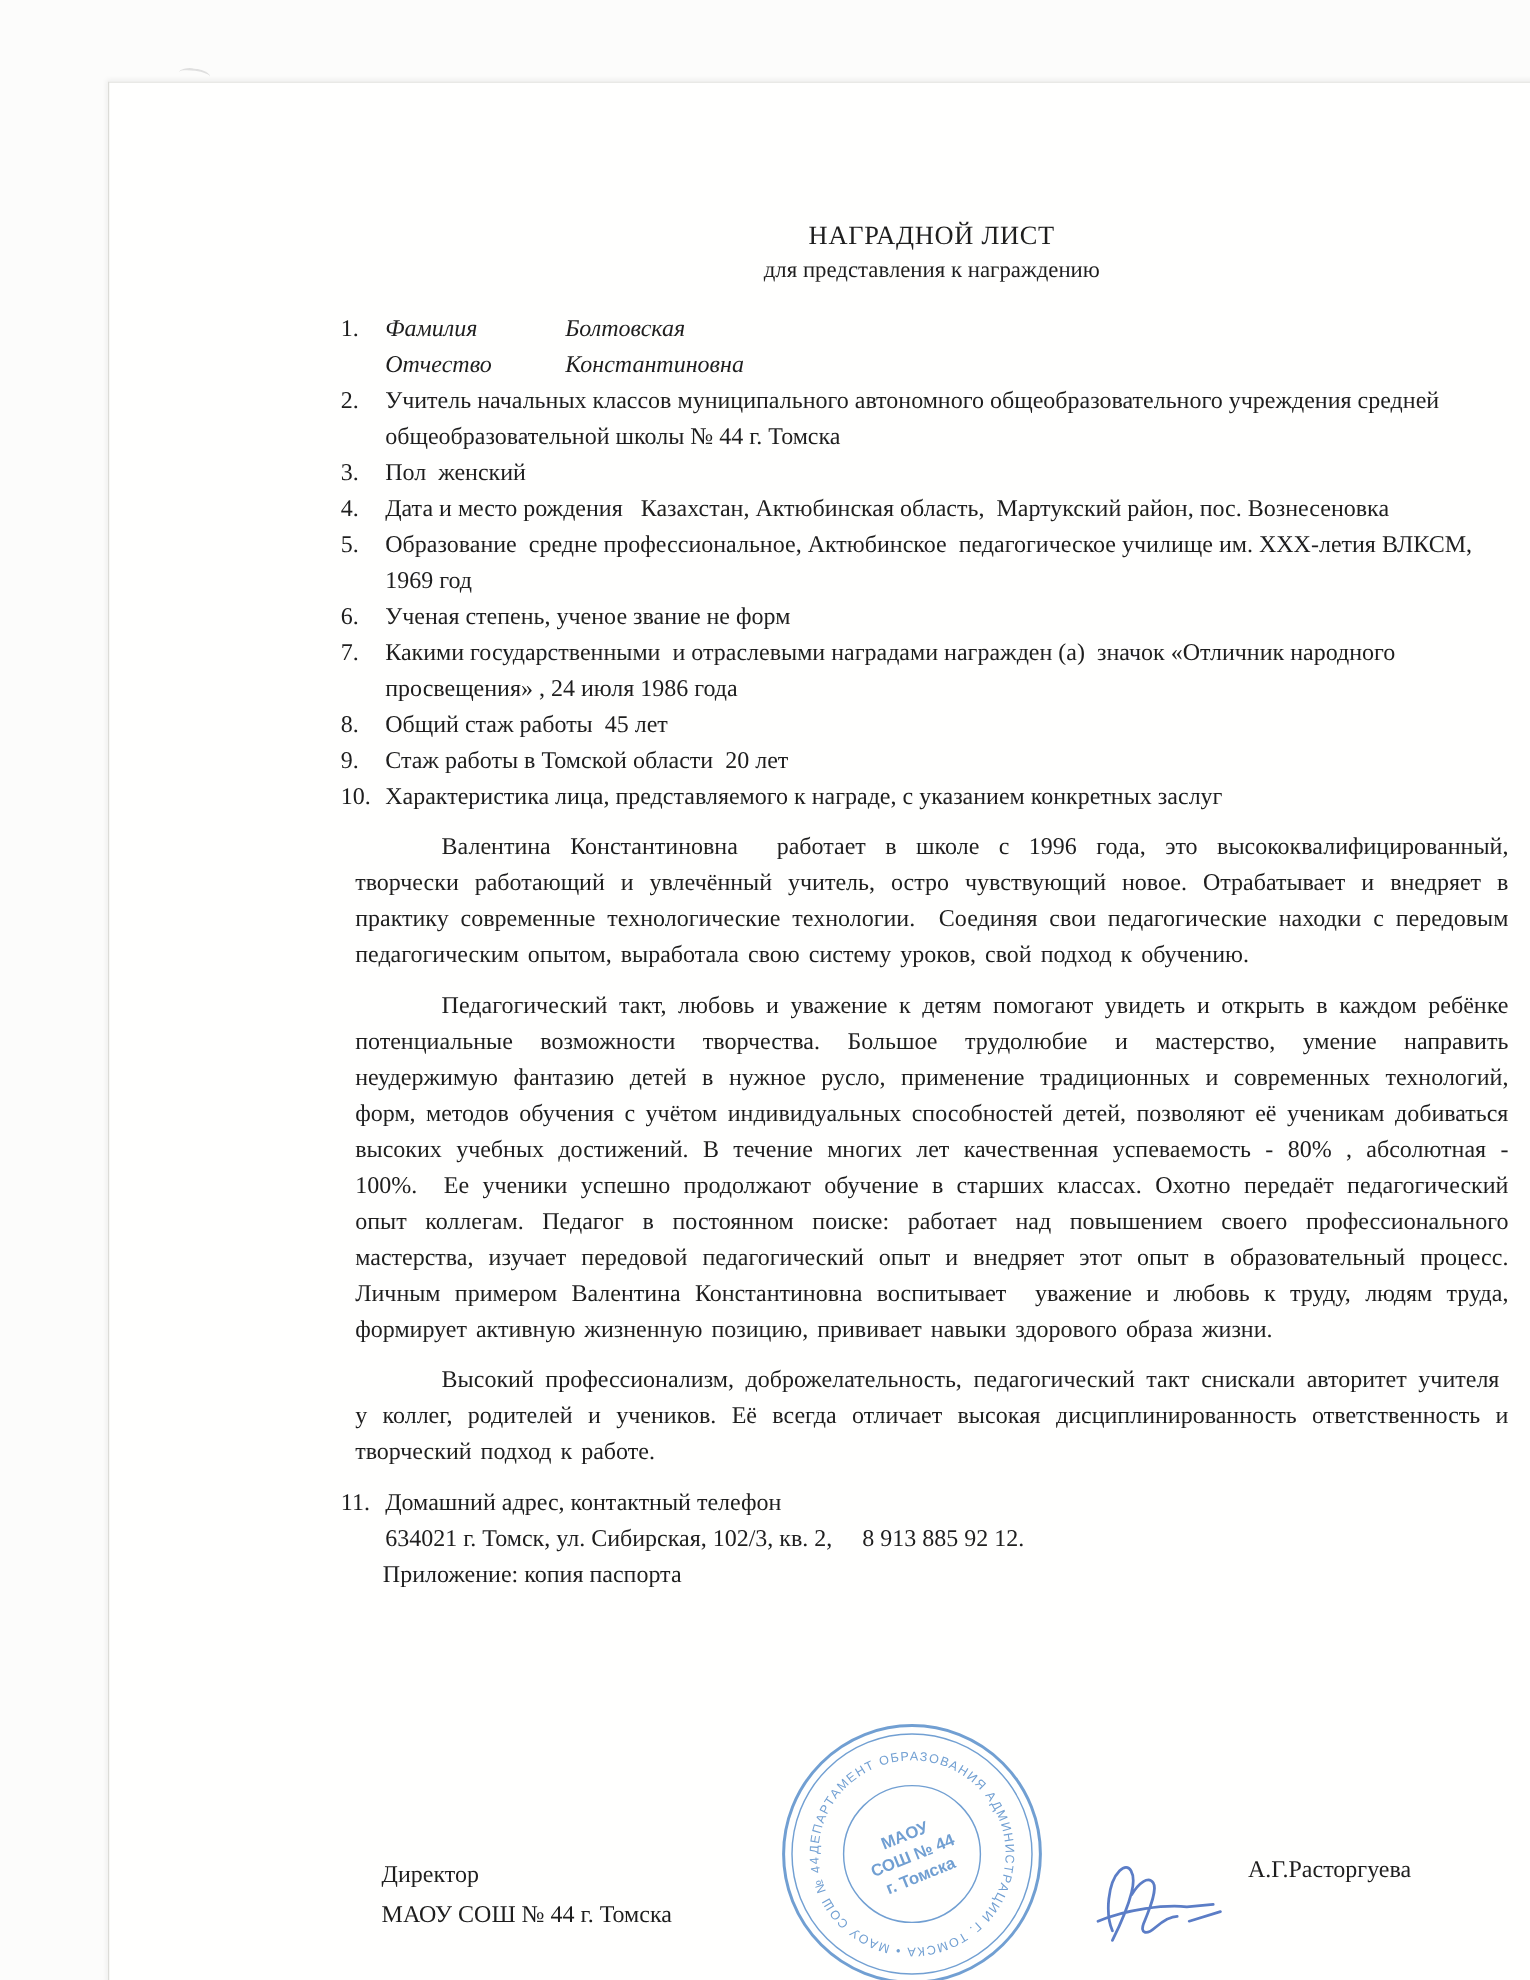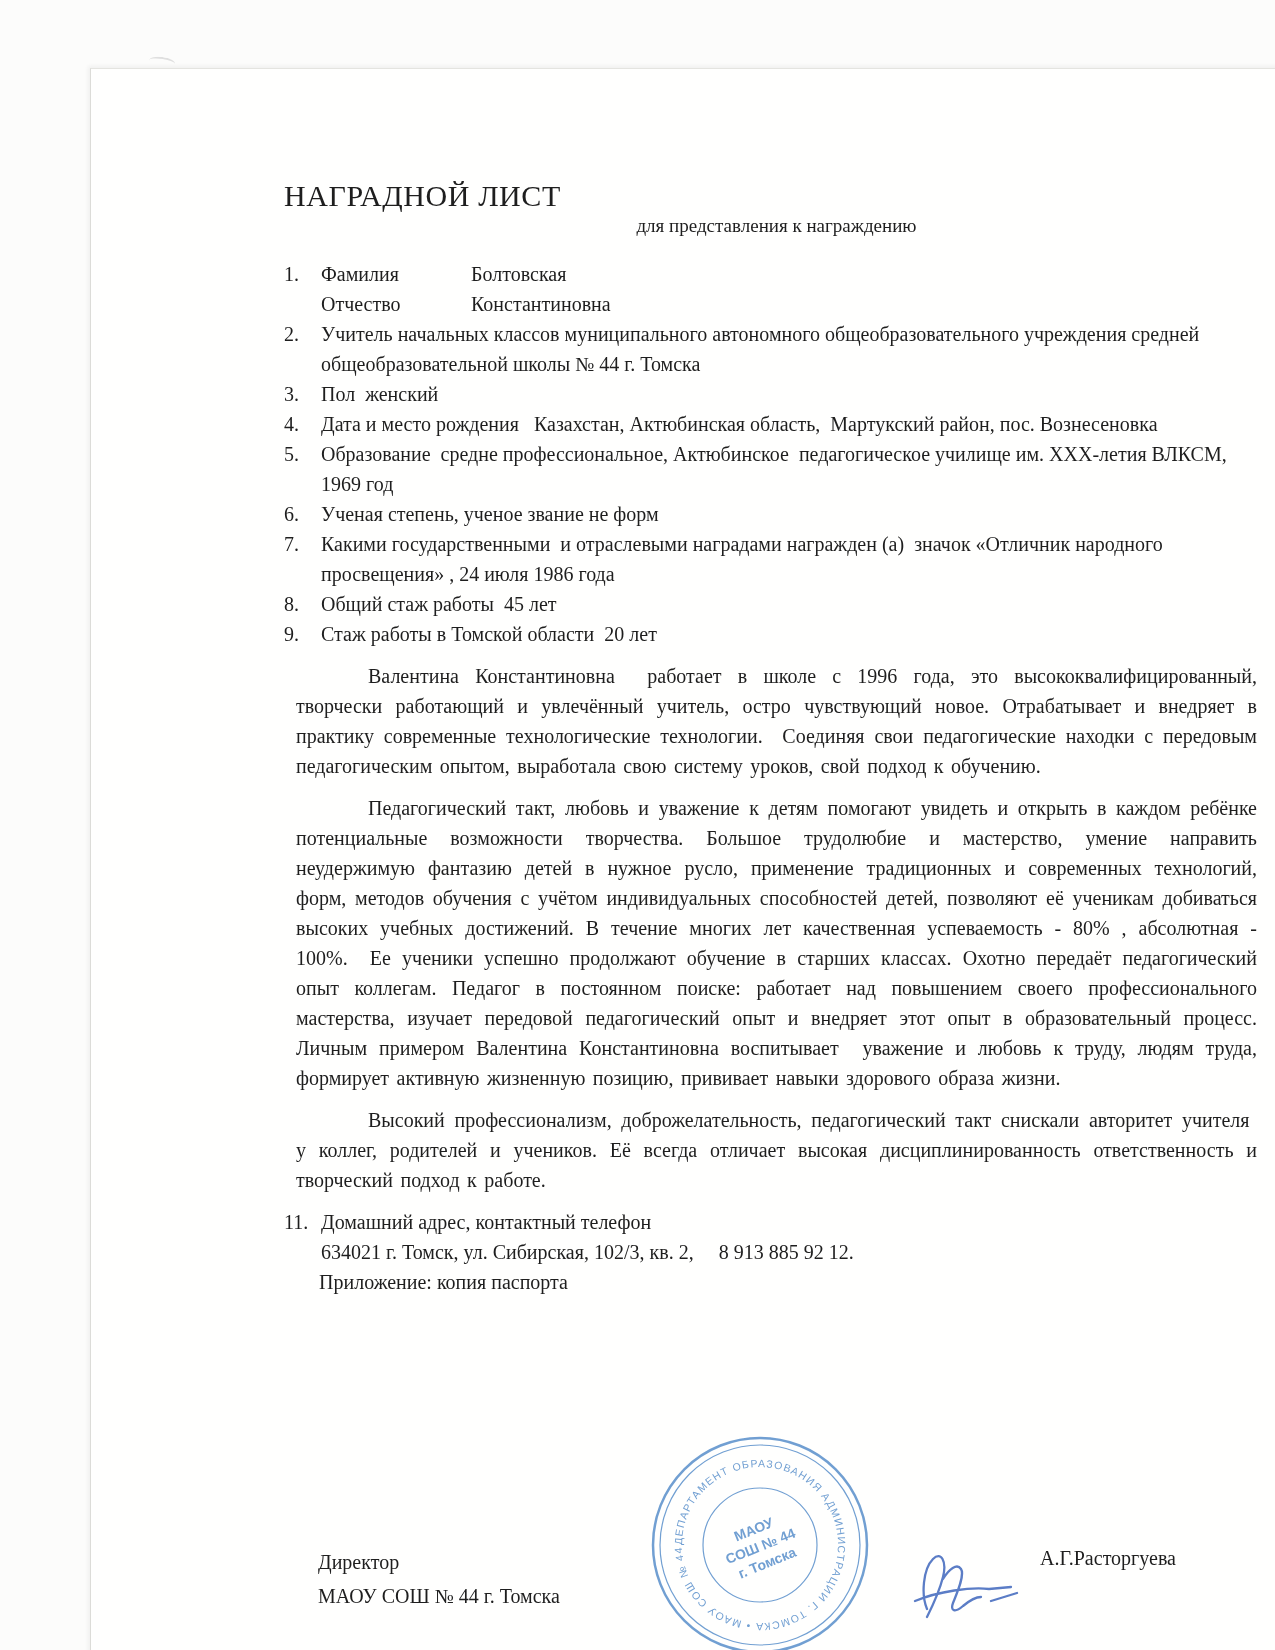--- a/index.html
+++ b/index.html
@@ -17,27 +17,27 @@
   .artifact {
     position:absolute; left:58px; top:-12px; width:26px; height:10px;
     border-top:2px solid #c9c9c9; border-radius:50%;
     opacity:.55; transform:rotate(8deg);
   }
 
   .content {
     margin-left:193px; width:985px; padding-top:112px;
     font-size:20px; line-height:30px;
   }
-  .doc-title   { font-size:30px; letter-spacing:.6px; }
+  .doc-title   { text-align:center; font-size:22px; letter-spacing:.6px; }
   .doc-subtitle{ text-align:center; font-size:19px; margin-bottom:18px; }
 
   .field { display:flex; }
   .field .num { flex:none; width:37px; }
   .field .fbody { flex:1; }
-  .kv { display:flex; }
+  .kv { display:flex;font-style:italic; }
   .kv .lbl { flex:none; width:150px; }
 
   p.para {
     text-align:justify; text-indent:72px; word-spacing:2.5px; margin:12px;
   }
 
   .addr-val { }
   .attachment { margin-left:35px; }
 
   .footer-left {
@@ -115,20 +115,24 @@
     <div class="field">
       <span class="num">8.</span>
       <div class="fbody">Общий стаж работы&nbsp; 45 лет</div>
     </div>
 
     <div class="field">
       <span class="num">9.</span>
       <div class="fbody">Стаж работы в Томской области&nbsp; 20 лет</div>
     </div>
 
+    <div class="field">
+      <span class="num">10.</span>
+      <div class="fbody">Характеристика лица, представляемого к награде, с указанием конкретных заслуг</div>
+    </div>
 
     <p class="para">Валентина Константиновна&nbsp; работает в школе с 1996 года, это высококвалифицированный, творчески работающий и увлечённый учитель, остро чувствующий новое. Отрабатывает и внедряет в практику современные технологические технологии.&nbsp; Соединяя свои педагогические находки с передовым педагогическим опытом, выработала свою систему уроков, свой подход к обучению.</p>
     <p class="para">Педагогический такт, любовь и уважение к детям помогают увидеть и открыть в каждом ребёнке потенциальные возможности творчества. Большое трудолюбие и мастерство, умение направить неудержимую фантазию детей в нужное русло, применение традиционных и современных технологий, форм, методов обучения с учётом индивидуальных способностей детей, позволяют её ученикам добиваться высоких учебных достижений. В течение многих лет качественная успеваемость - 80% , абсолютная - 100%.&nbsp; Ее ученики успешно продолжают обучение в старших классах. Охотно передаёт педагогический опыт коллегам. Педагог в постоянном поиске: работает над повышением своего профессионального мастерства, изучает передовой педагогический опыт и внедряет этот опыт в образовательный процесс. Личным примером Валентина Константиновна воспитывает&nbsp; уважение и любовь к труду, людям труда, формирует активную жизненную позицию, прививает навыки здорового образа жизни.</p>
     <p class="para">Высокий профессионализм, доброжелательность, педагогический такт снискали авторитет учителя&nbsp; у коллег, родителей и учеников. Её всегда отличает высокая дисциплинированность ответственность и творческий подход к работе.</p>
 
     <div class="field">
       <span class="num">11.</span>
       <div class="fbody">
         <div>Домашний адрес, контактный телефон</div>
         <div class="addr-val">634021 г. Томск, ул. Сибирская, 102/3, кв. 2,&nbsp;&nbsp;&nbsp;&nbsp; 8 913 885 92 12.</div>

